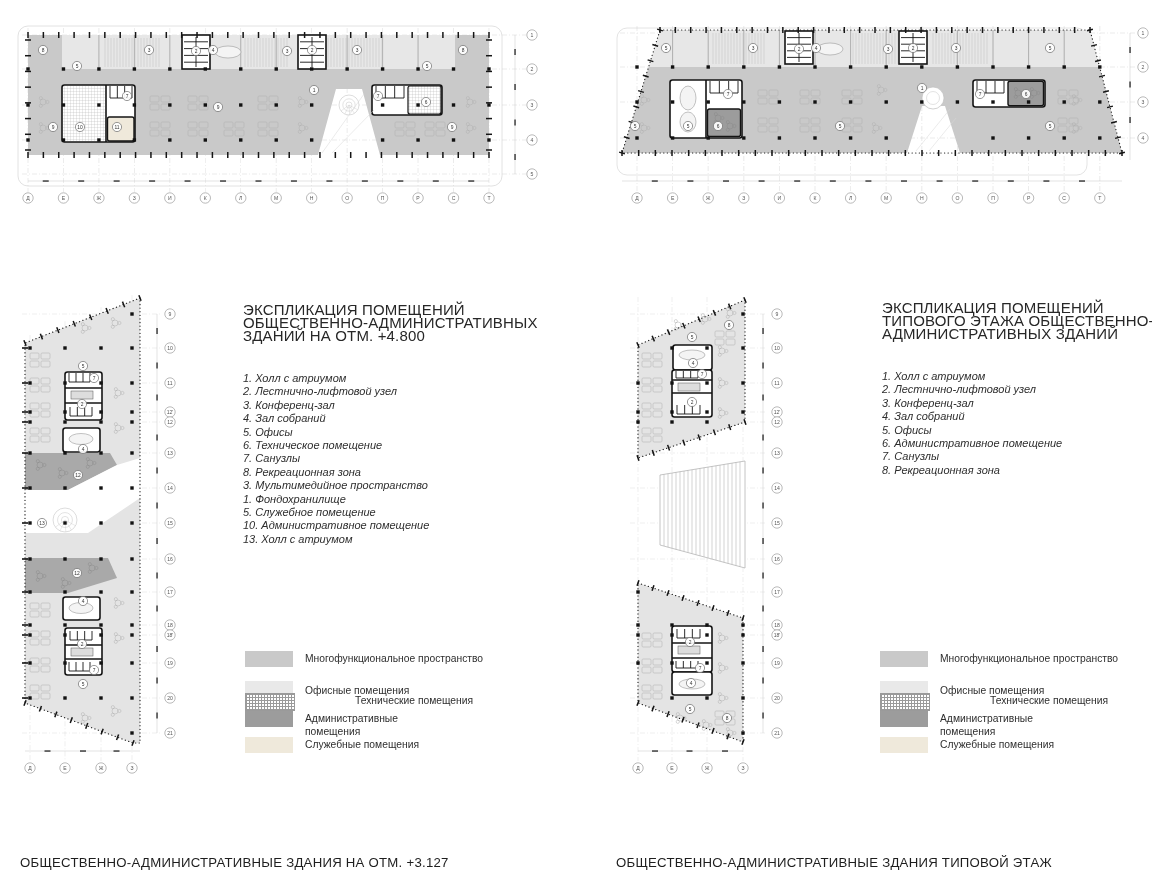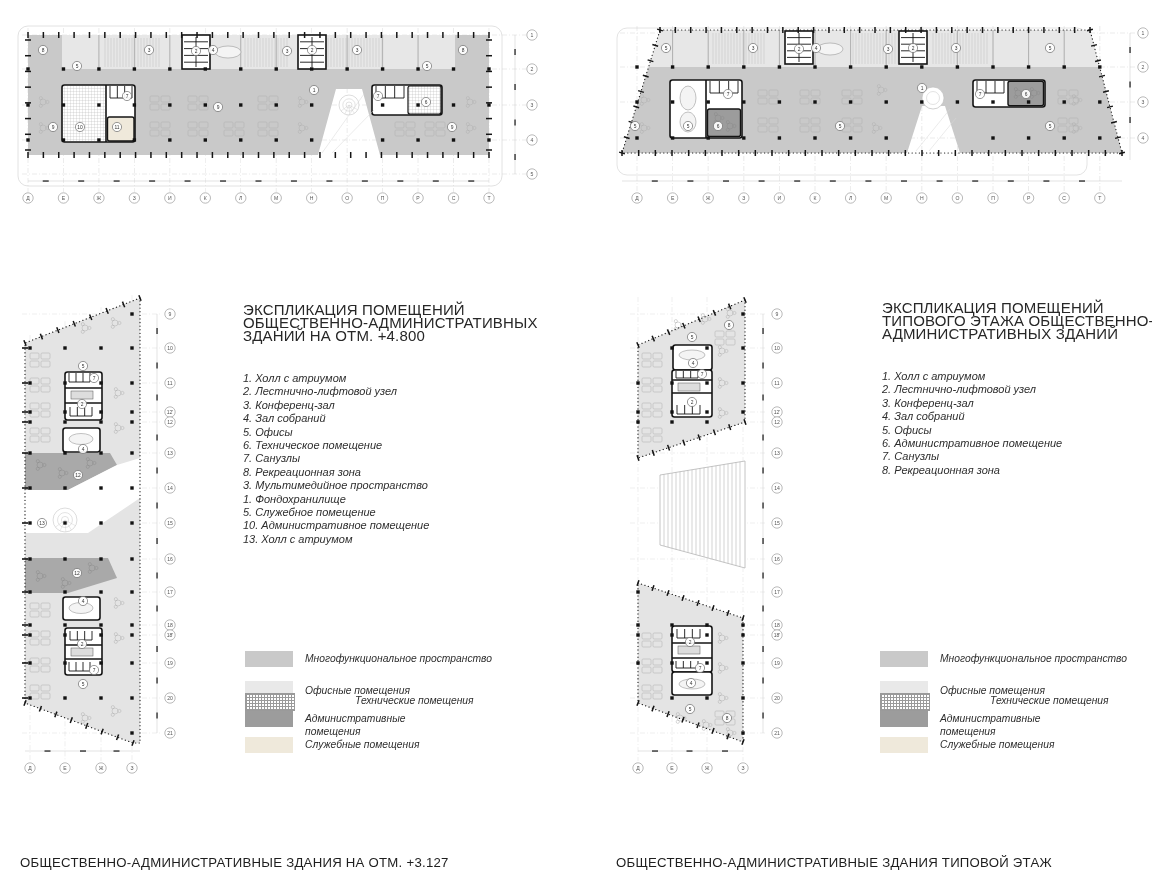--- a/index.html
+++ b/index.html
@@ -12,21 +12,21 @@
   #planD{left:610px;top:293px;}
   .explication{position:absolute;}
   #expl-left{left:243px;top:303px;width:302px;}
   #expl-right{left:882px;top:301px;width:282px;}
   .expl-title{font-size:15px;line-height:13px;letter-spacing:.15px;color:#272727;}
   .expl-items{margin-top:30px;}
   .expl-item{font-size:11px;line-height:13.4px;color:#2e2e2e;font-style:italic;}
   .legend{position:absolute;width:300px;height:110px;}
   #legend-left{left:245px;top:645px;}
   #legend-right{left:880px;top:645px;}
-  .legend-row{position:absolute;left:0;display:flex;align-items:flex-start;font-style:italic;}
+  .legend-row{position:absolute;left:0;display:flex;align-items:flex-start;}
   .legend-row.r0{top:6px;}  .legend-row.r1{top:36px;align-items:flex-end;} .legend-row.r2{top:48px;gap:48px;}
   .legend-row.r3{top:66px;} .legend-row.r4{top:92px;}
   .swatch{width:48px;height:16px;flex:0 0 48px;background:#ddd;}
   .legend-label{font-size:10.3px;line-height:12.5px;margin-left:12px;padding-top:2px;
                 white-space:pre-line;color:#2e2e2e;}
   .caption{position:absolute;font-size:13.2px;letter-spacing:.25px;color:#1e1e1e;font-weight:500;}
   #cap-left{left:20px;top:855px;}
   #cap-right{left:616px;top:855px;}
 </style>
 </head>

